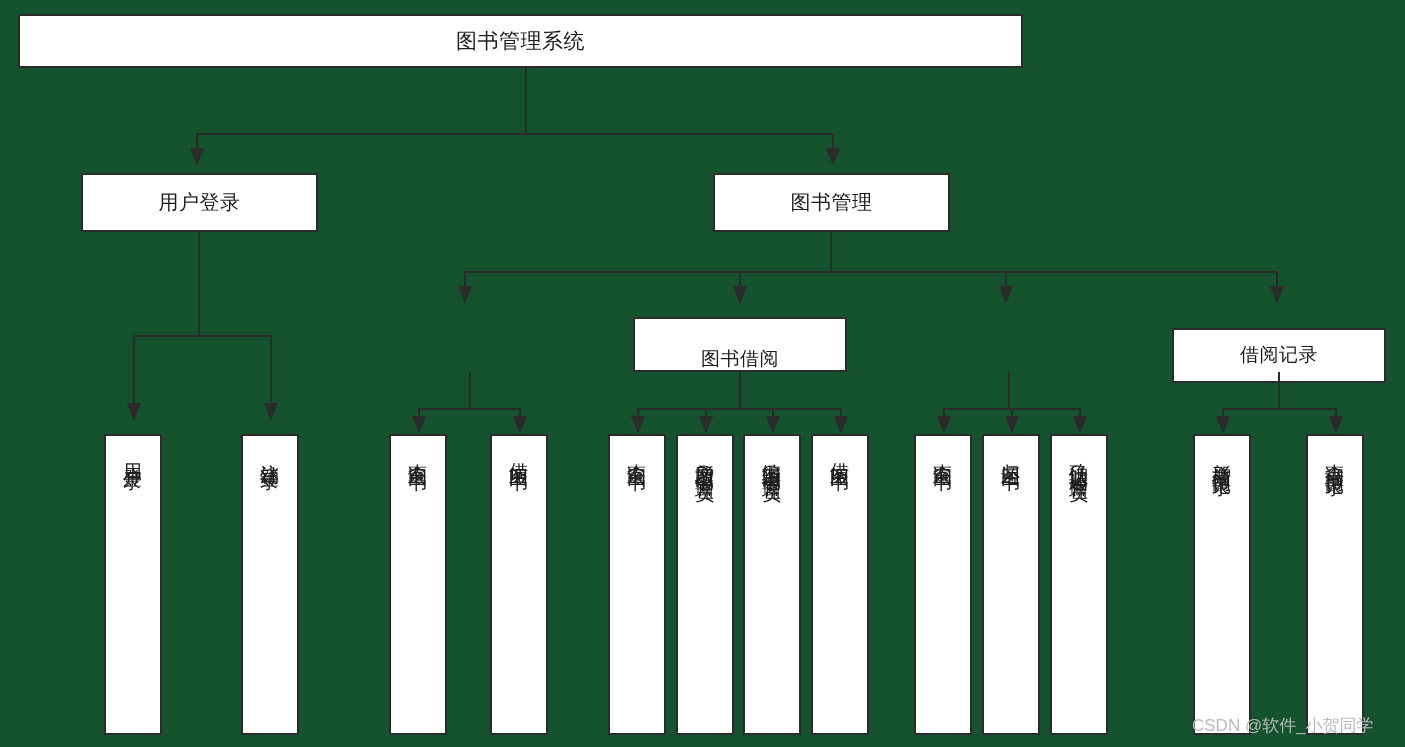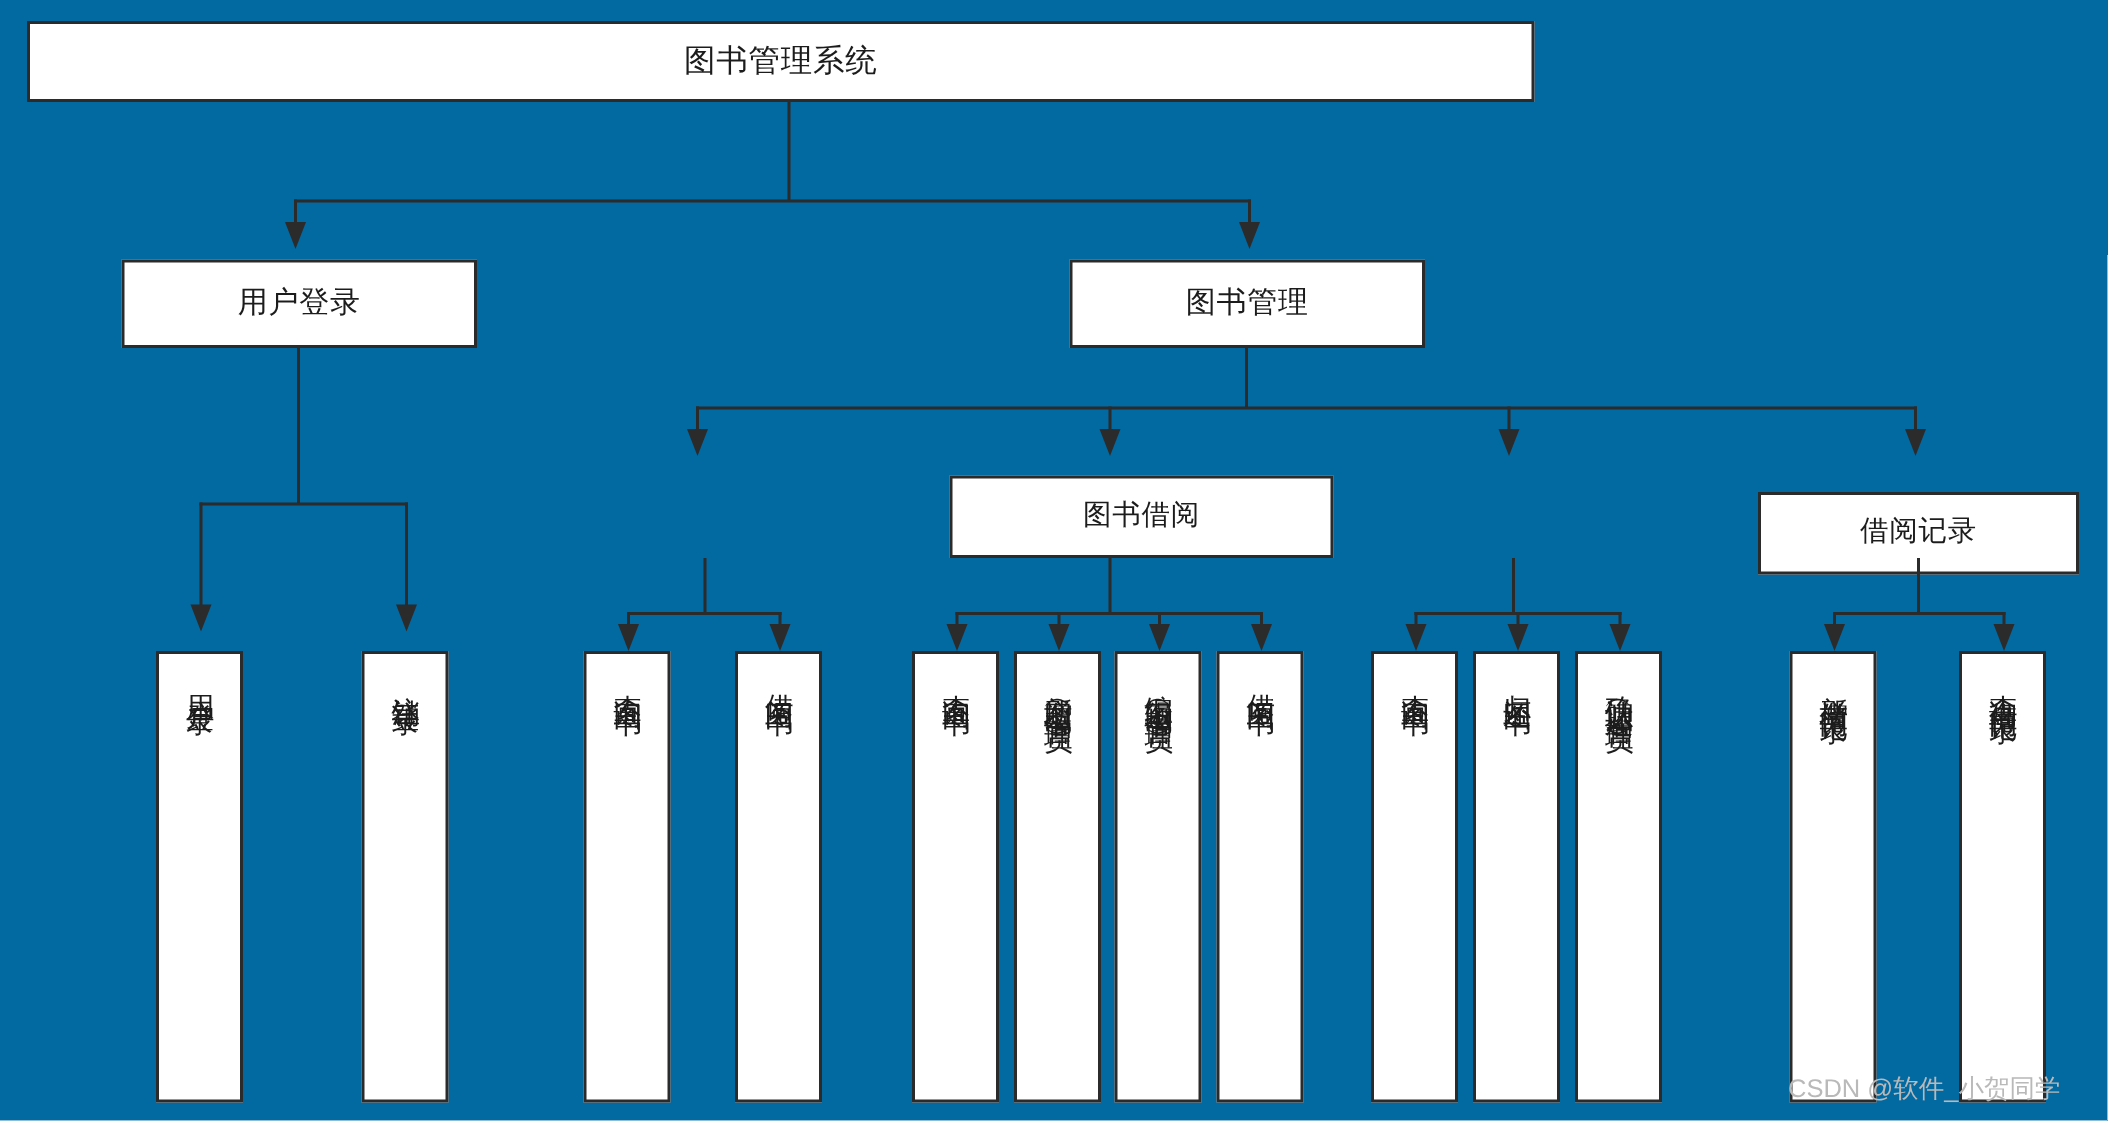--- a/index.html
+++ b/index.html
@@ -8,21 +8,21 @@
     padding: 0;
     background: #ffffff;
   }
   body {
     font-family: "Liberation Sans", "DejaVu Sans", sans-serif;
   }
   #canvas {
     position: relative;
     width: 1405px;
     height: 747px;
-    background: #0369a1;
+    background: #14532d;
     overflow: hidden;
   }
   
   .node {
     position: absolute;
     box-sizing: border-box;
     background: #ffffff;
     border: 2px solid #2b2b2b;
     display: flex;
     align-items: center;
@@ -117,21 +117,21 @@
   <div class="vline" style="left:464px; top:271px; height:17px;"></div>
   <div class="vline" style="left:739px; top:271px; height:17px;"></div>
   <div class="vline" style="left:1005px; top:271px; height:17px;"></div>
   <div class="vline" style="left:1276px; top:271px; height:17px;"></div>
   <div class="arrow" style="left:458px; top:286px;"></div>
   <div class="arrow" style="left:733px; top:286px;"></div>
   <div class="arrow" style="left:999px; top:286px;"></div>
   <div class="arrow" style="left:1270px; top:286px;"></div>
 
 
-  <div class="node lvl3" style="left:633px; top:317px; width:256px; height:55px;">
+  <div class="node lvl3" style="left:633px; top:317px; width:214px; height:55px;align-items:flex-end;">
     <span class="label">图书借阅</span>
   </div>
 
 
   <div class="node lvl3" style="left:1172px; top:328px; width:214px; height:55px;">
     <span class="label">借阅记录</span>
   </div>
 
   <div class="vline" style="left:469px; top:372px; height:37px;"></div>
   <div class="hline" style="left:418px; top:408px; width:103px;"></div>

